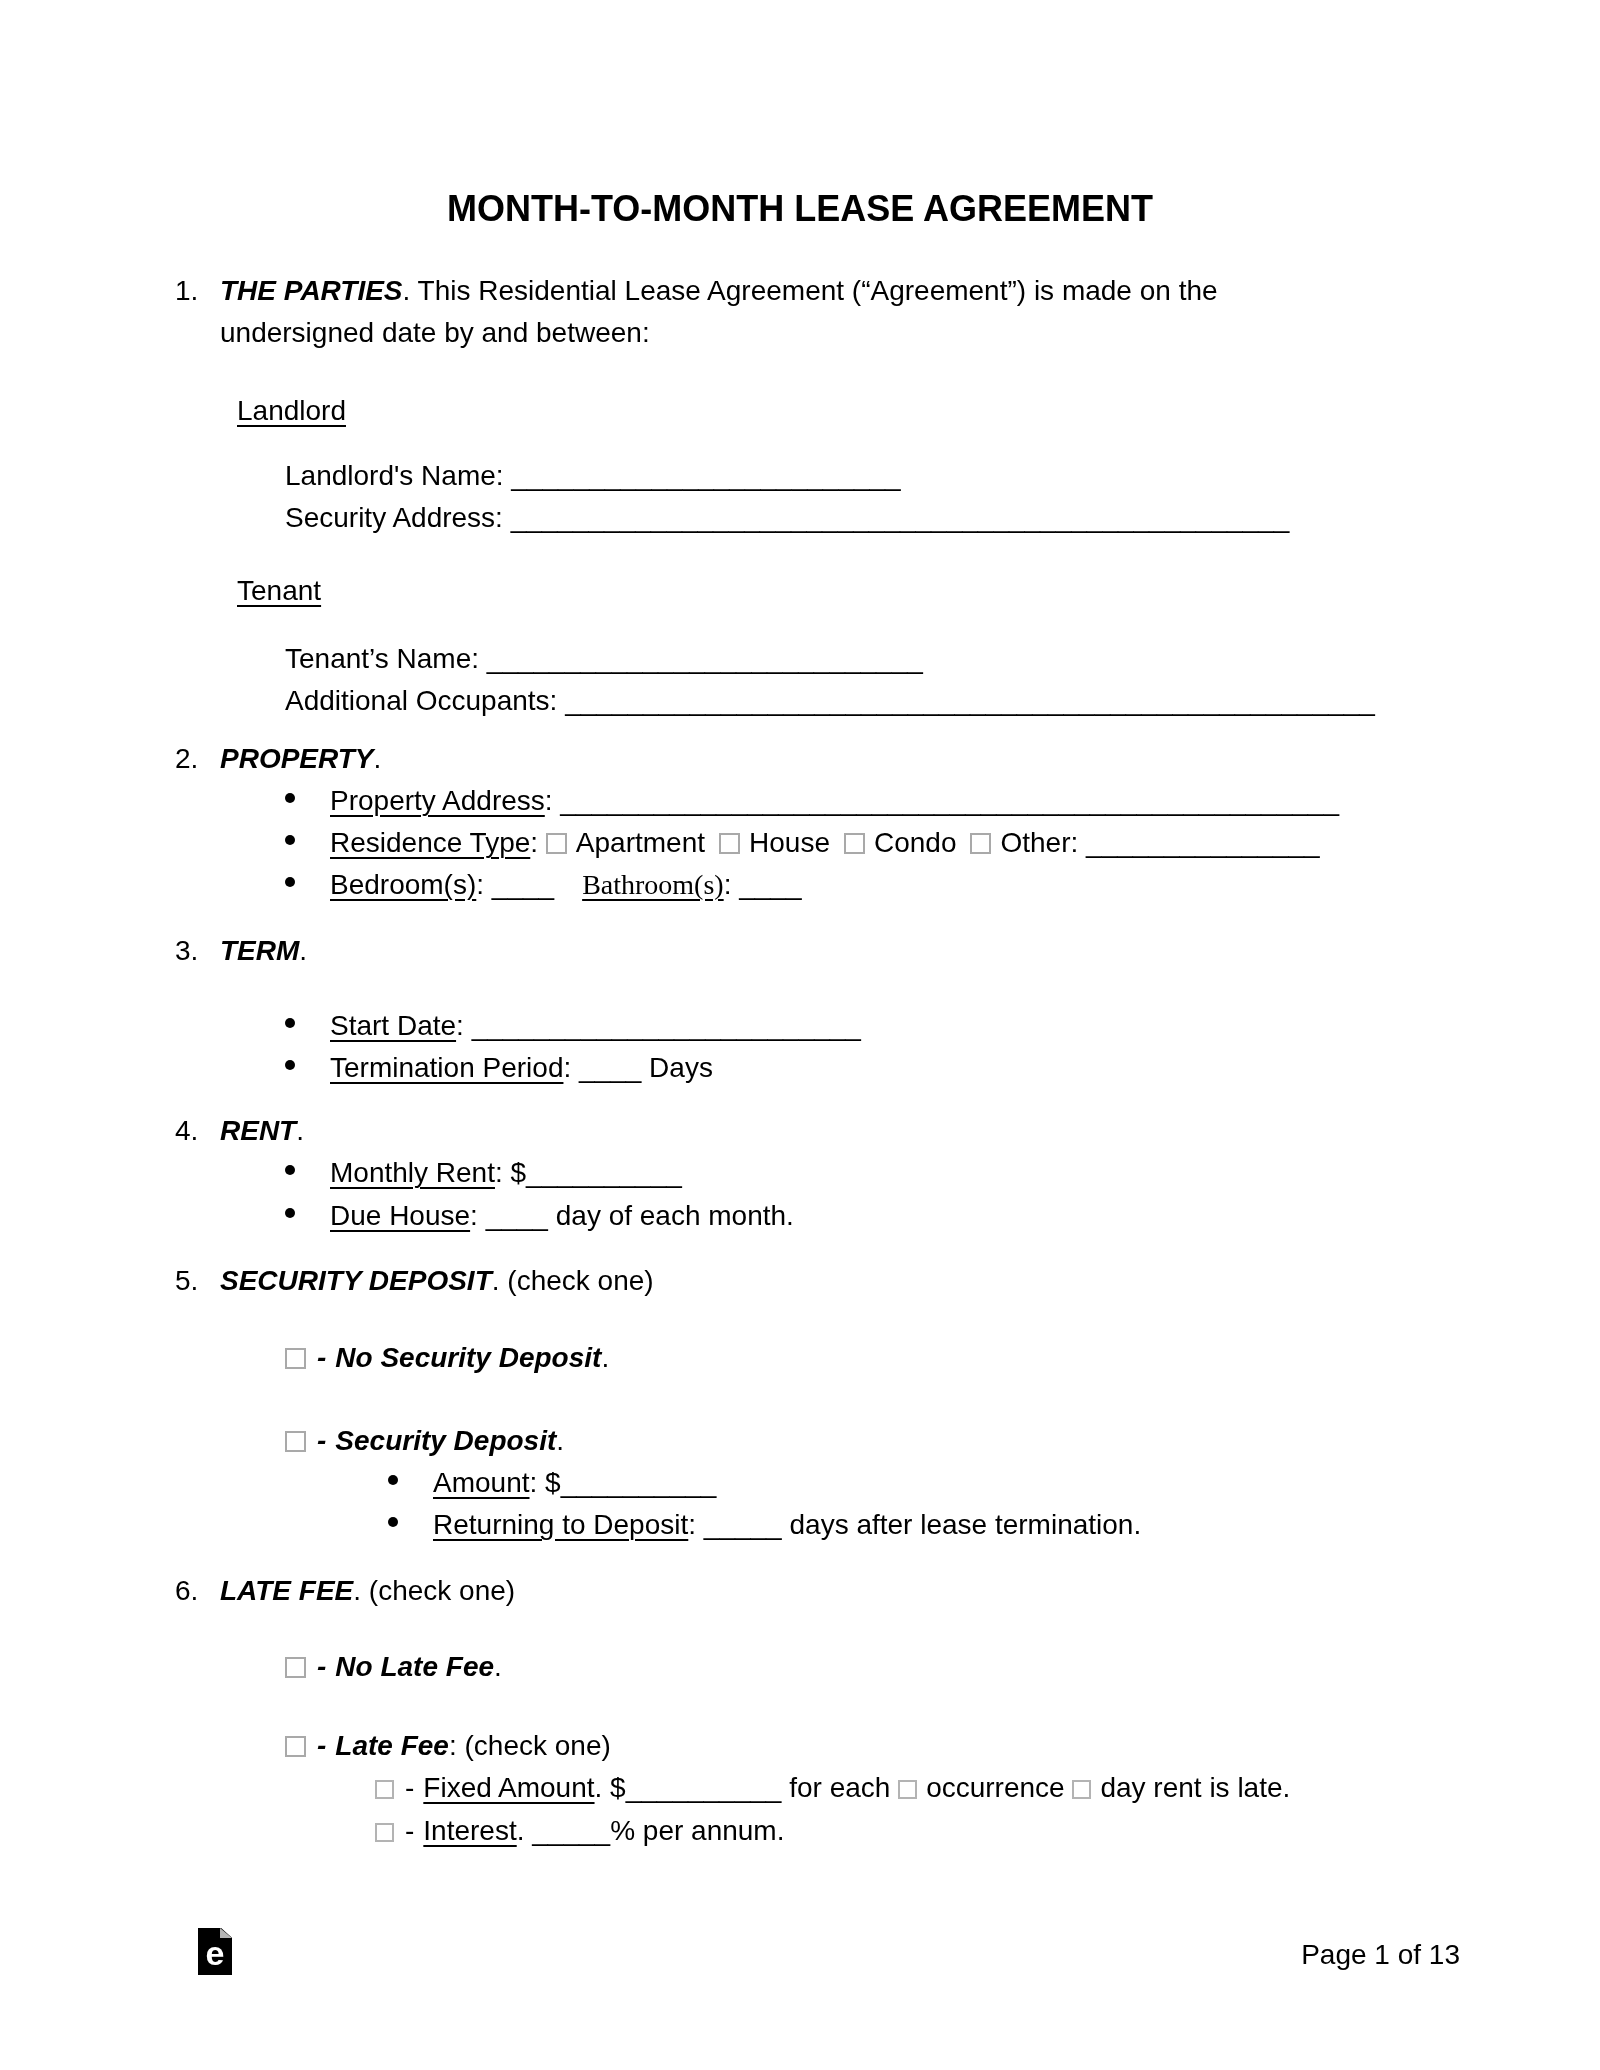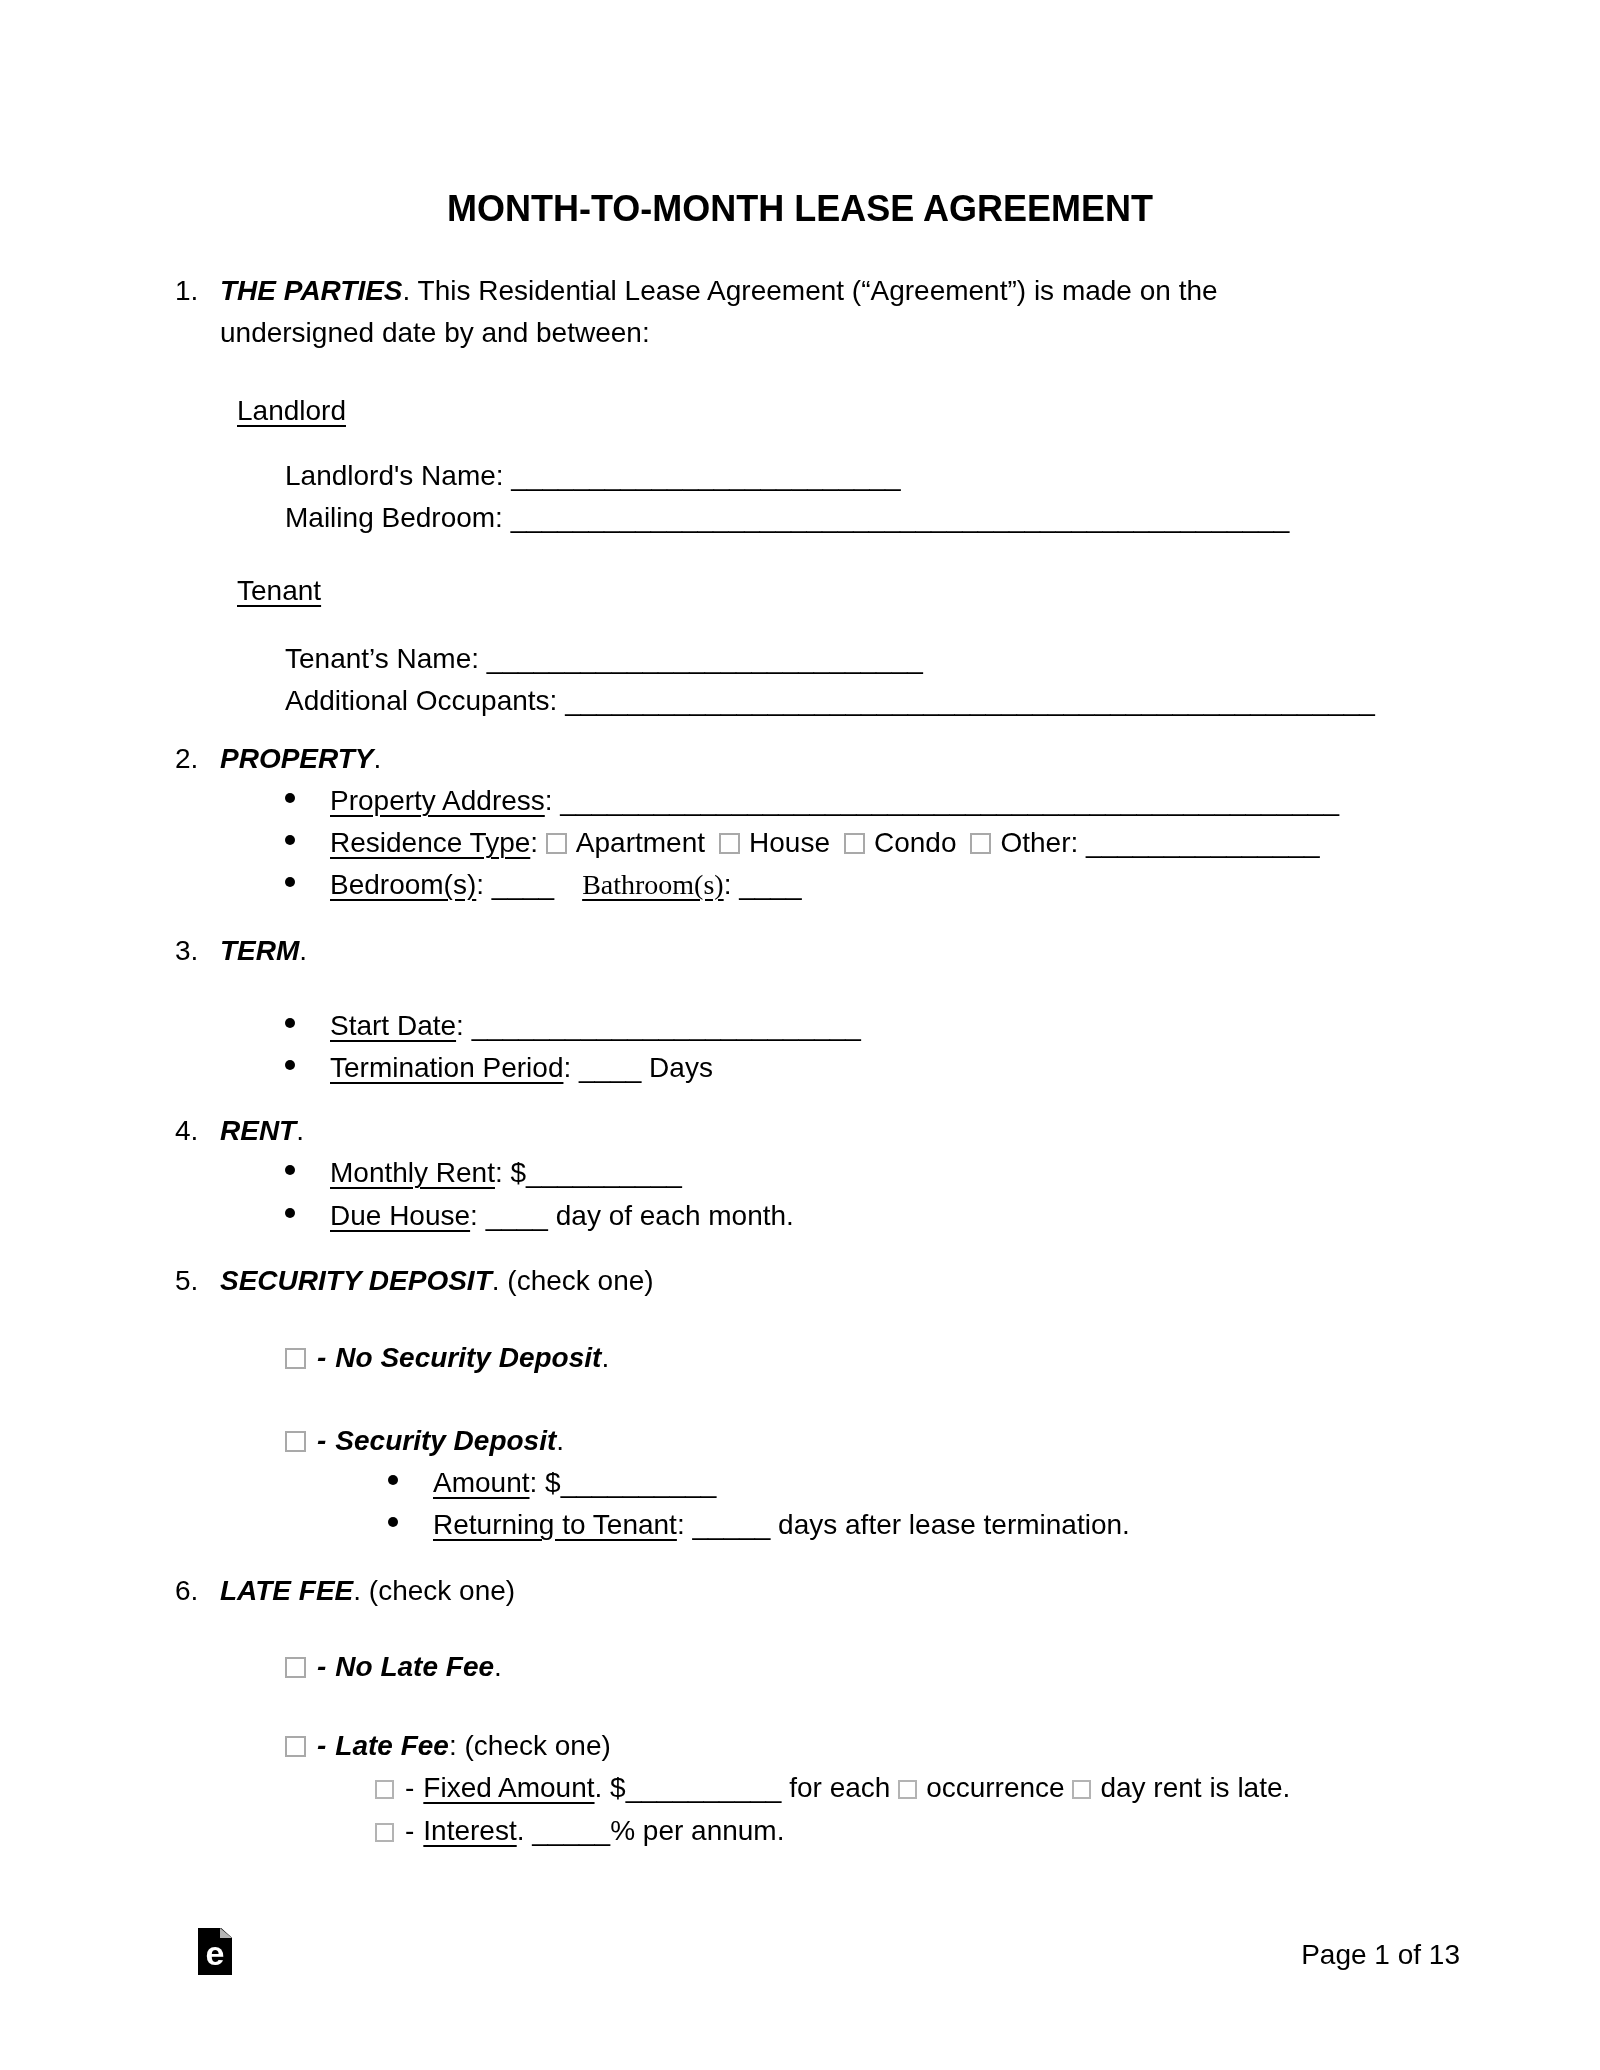--- a/index.html
+++ b/index.html
@@ -35,21 +35,21 @@
 <div class="page">
 
   <div class="ln title" style="top:186px">MONTH-TO-MONTH LEASE AGREEMENT</div>
 
   <div class="ln" style="top:274px;left:175px"><span class="num">1.</span><span class="b">THE PARTIES</span><span>. This Residential Lease Agreement (“Agreement”) is made on the</span></div>
   <div class="ln" style="top:316px;left:220px">undersigned date by and between:</div>
 
   <div class="ln" style="top:394px;left:237px"><span class="ul">Landlord</span></div>
 
   <div class="ln" style="top:459px;left:285px"><span>Landlord's Name:</span><span> </span><span>_________________________</span></div>
-  <div class="ln" style="top:501px;left:285px"><span>Mailing Bedroom:</span><span> </span><span>__________________________________________________</span></div>
+  <div class="ln" style="top:501px;left:285px"><span>Security Address:</span><span> </span><span>__________________________________________________</span></div>
 
   <div class="ln" style="top:574px;left:237px"><span class="ul">Tenant</span></div>
 
   <div class="ln" style="top:642px;left:285px"><span>Tenant’s Name:</span><span> </span><span>____________________________</span></div>
   <div class="ln" style="top:684px;left:285px"><span>Additional Occupants:</span><span> </span><span>____________________________________________________</span></div>
 
   <div class="ln" style="top:742px;left:175px"><span class="num">2.</span><span class="b">PROPERTY</span><span>.</span></div>
 
   <div class="ln" style="top:784px;left:285px"><span class="bcol"><span class="blt"></span></span><span class="ul">Property Address</span><span>: </span><span>__________________________________________________</span></div>
 
@@ -70,21 +70,21 @@
   <div class="ln" style="top:1199px;left:285px"><span class="bcol"><span class="blt"></span></span><span class="ul">Due House</span><span>: </span><span>____</span><span> day of each month.</span></div>
 
   <div class="ln" style="top:1264px;left:175px"><span class="num">5.</span><span class="b">SECURITY DEPOSIT</span><span>. (check one)</span></div>
 
   <div class="ln" style="top:1341px;left:285px"><span class="cb"></span><span class="dash b">-</span><span class="b">No Security Deposit</span><span>.</span></div>
 
   <div class="ln" style="top:1424px;left:285px"><span class="cb"></span><span class="dash b">-</span><span class="b">Security Deposit</span><span>.</span></div>
 
   <div class="ln" style="top:1466px;left:388px"><span class="bcol"><span class="blt"></span></span><span class="ul">Amount</span><span>: $</span><span>__________</span></div>
 
-  <div class="ln" style="top:1508px;left:388px"><span class="bcol"><span class="blt"></span></span><span class="ul">Returning to Tenant</span><span>: </span><span>_____</span><span> days after lease termination.</span></div>
+  <div class="ln" style="top:1508px;left:388px"><span class="bcol"><span class="blt"></span></span><span class="ul">Returning to Deposit</span><span>: </span><span>_____</span><span> days after lease termination.</span></div>
 
   <div class="ln" style="top:1574px;left:175px"><span class="num">6.</span><span class="b">LATE FEE</span><span>. (check one)</span></div>
 
   <div class="ln" style="top:1650px;left:285px"><span class="cb"></span><span class="dash b">-</span><span class="b">No Late Fee</span><span>.</span></div>
 
   <div class="ln" style="top:1729px;left:285px"><span class="cb"></span><span class="dash b">-</span><span class="b">Late Fee</span><span>: (check one)</span></div>
 
   <div class="ln" style="top:1771px;left:375px"><span class="cb sm"></span><span class="dash">-</span><span class="ul">Fixed Amount</span><span>. $</span><span>__________</span><span> for each </span><span class="cb sm" style="margin-right:9px"></span><span>occurrence </span><span class="cb sm" style="margin-right:9px"></span><span>day rent is late.</span></div>
 
   <div class="ln" style="top:1814px;left:375px"><span class="cb sm"></span><span class="dash">-</span><span class="ul">Interest</span><span>. </span><span>_____</span><span>% per annum.</span></div>

